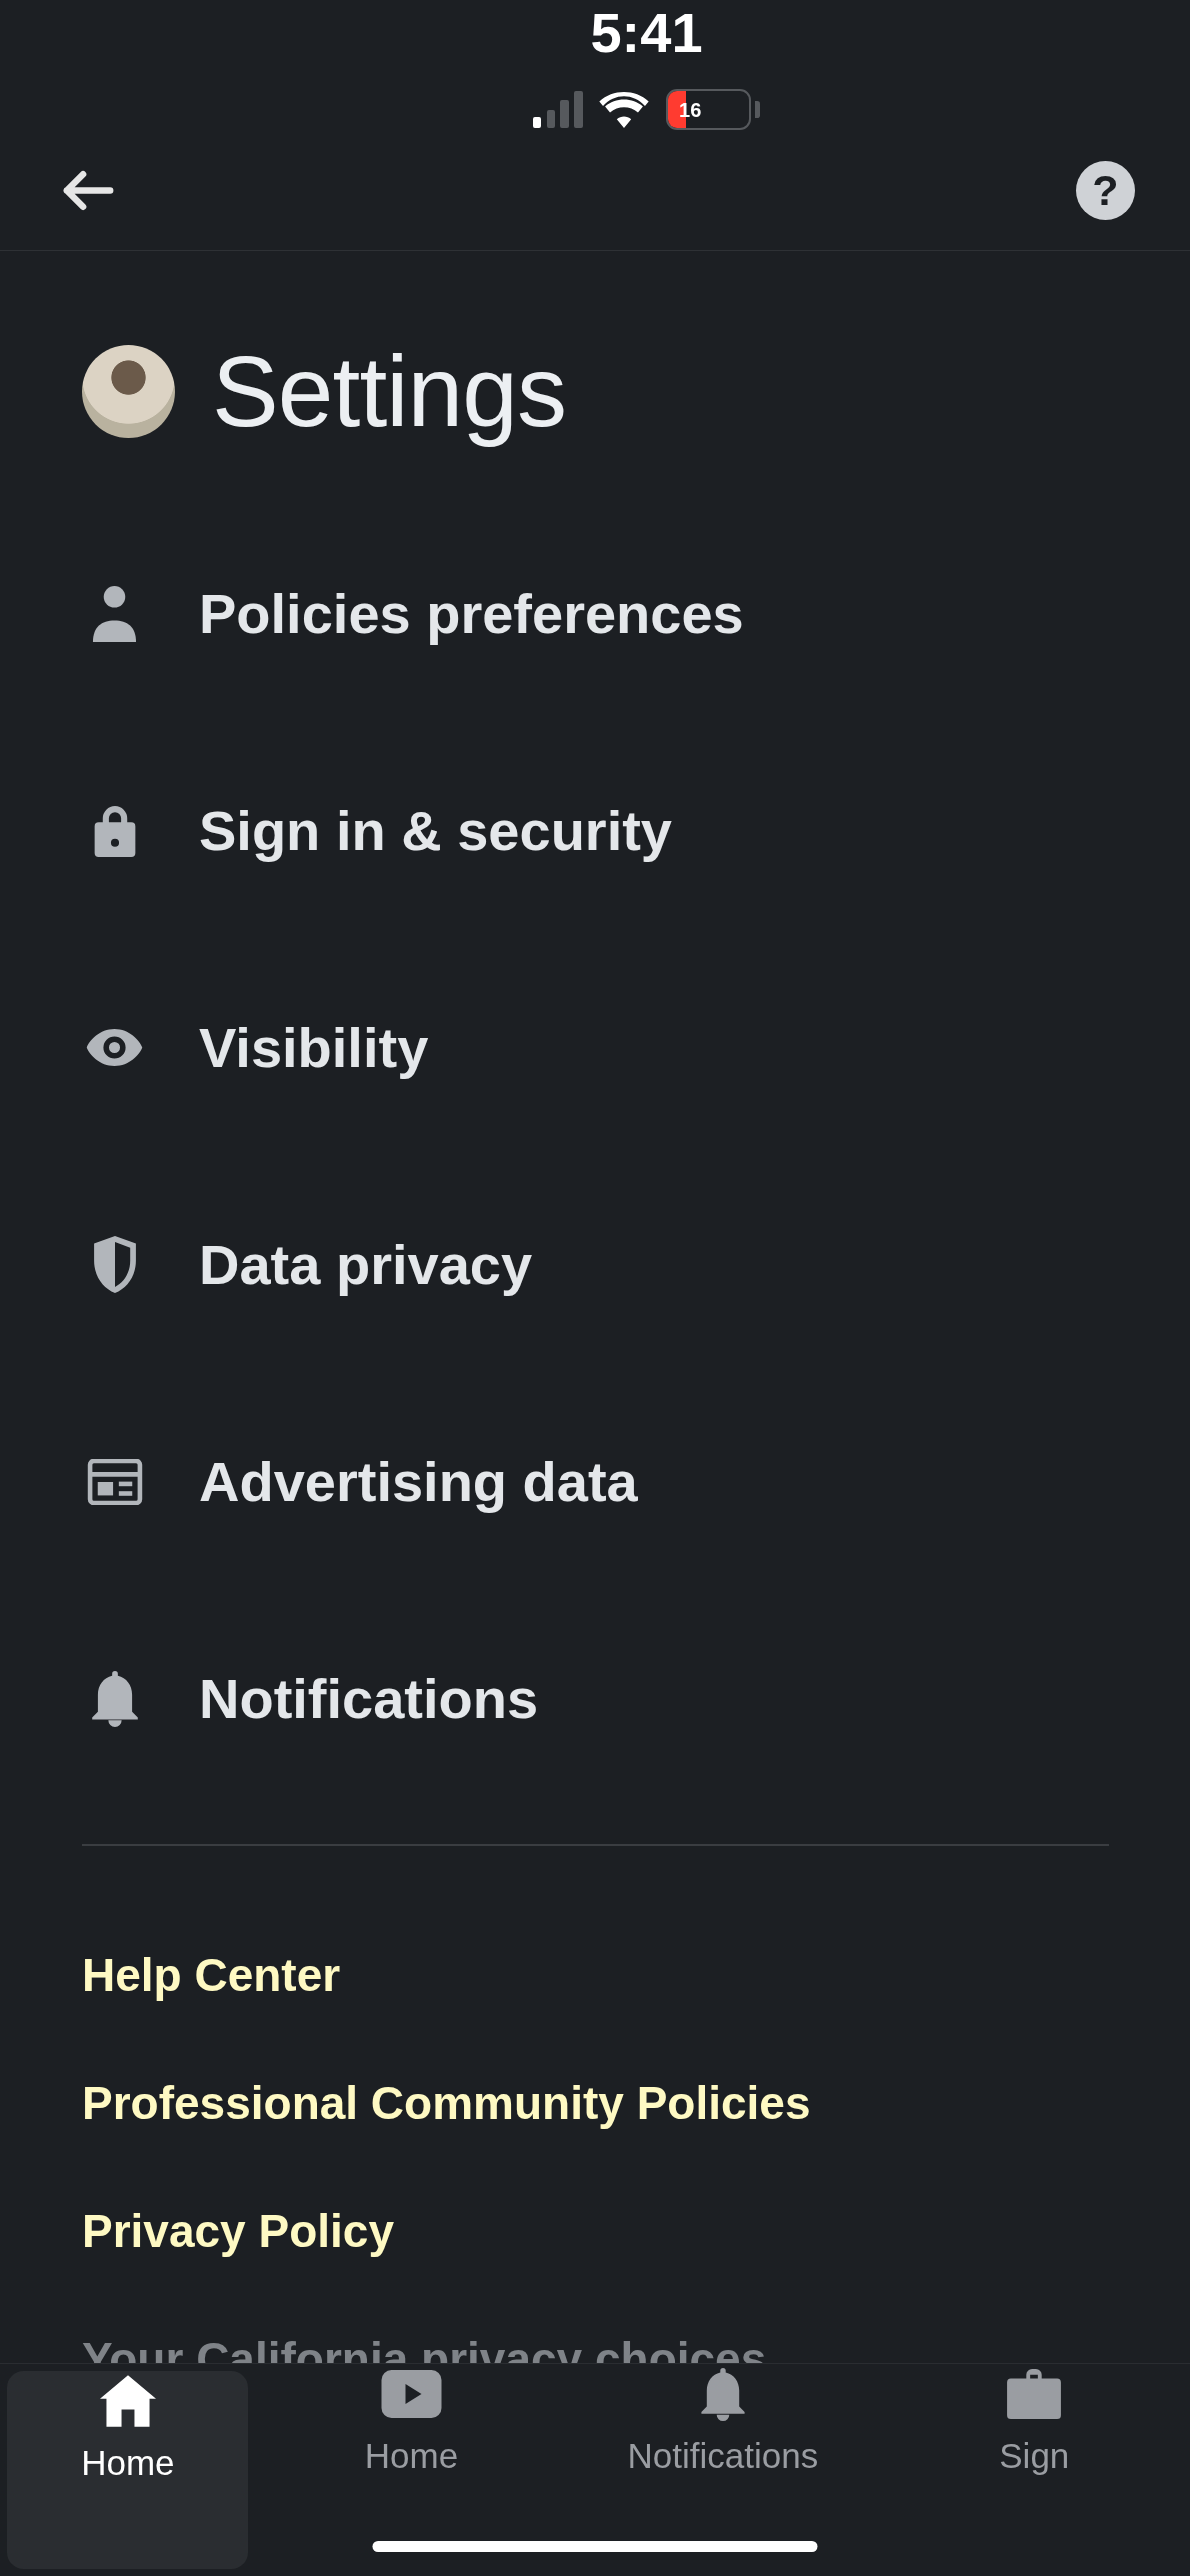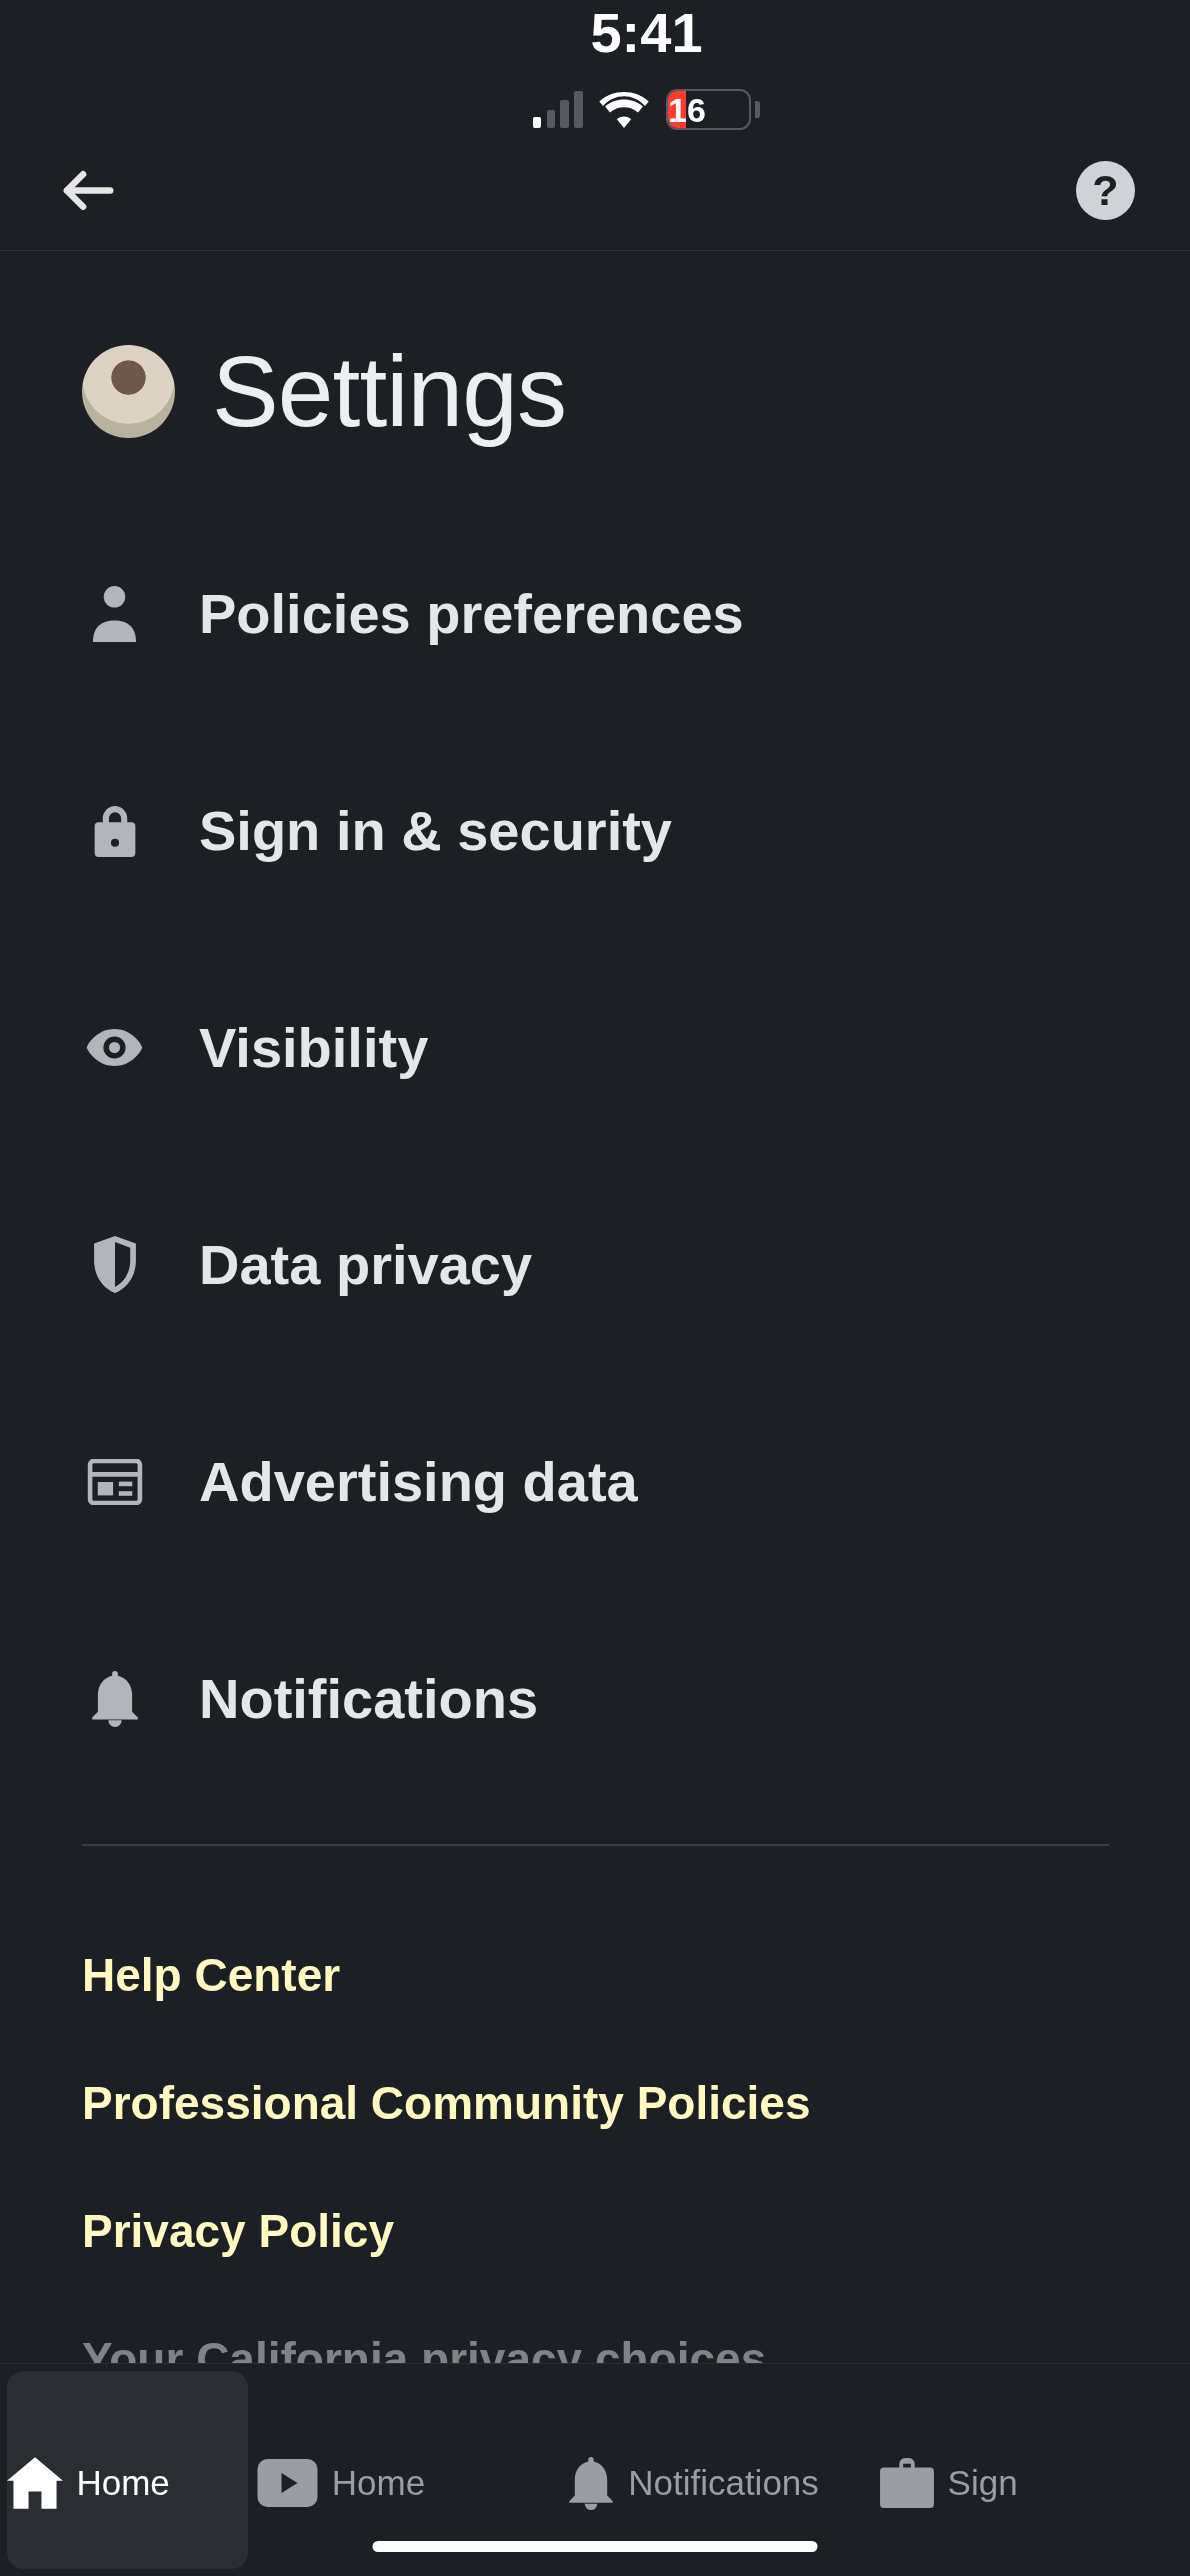--- a/index.html
+++ b/index.html
@@ -55,21 +55,21 @@
     position: relative;
     overflow: hidden;
   }
   .battery-fill {
     position:absolute; left:0; top:0; bottom:0;
     width: 22%;
     background: #ff3b30;
     border-radius: 7.4px 0 0 7.4px;
     display:flex; align-items:center; justify-content:center;
   }
-  .battery-num { font-size:34px; font-weight:700; color:#fff; position:absolute; left:0; top:50%; transform:translateY(-50%);}
+  .battery-num { font-size:20px; font-weight:700; color:#fff; position:absolute; left:11px; top:50%; transform:translateY(-50%);}
   .battery-tip { width:5.6px; height:16.7px; background:#56595d; border-radius:0 2.8px 2.8px 0;}
 
   
   .nav-bar {
     height: 121px;
     display:flex;
     align-items:center;
     justify-content:space-between;
     padding: 0 56px;
     border-bottom: 1.9px solid #2e3135;
@@ -132,22 +132,21 @@
   
   .tab-bar {
     position:absolute; left:0; right:0; bottom:0;
     height: 213px;
     background: #1c1f23;
     display:flex;
     border-top:0.9px solid #2a2d31;
   }
   .tab {
     flex:1;
-    display:flex; flex-direction:row; align-items:center; justify-content:flex-start;
-    padding-top:26px;
+    display:flex; flex-direction:column; align-items:center; justify-content:flex-start;
     gap:13px;
     color:#9a9da2;
   }
   .tab.active {
     background:#2a2d31;
     color:#fff;
     border-radius:16.7px;
     margin:7.4px;
     flex:0 0 241px;
   }

